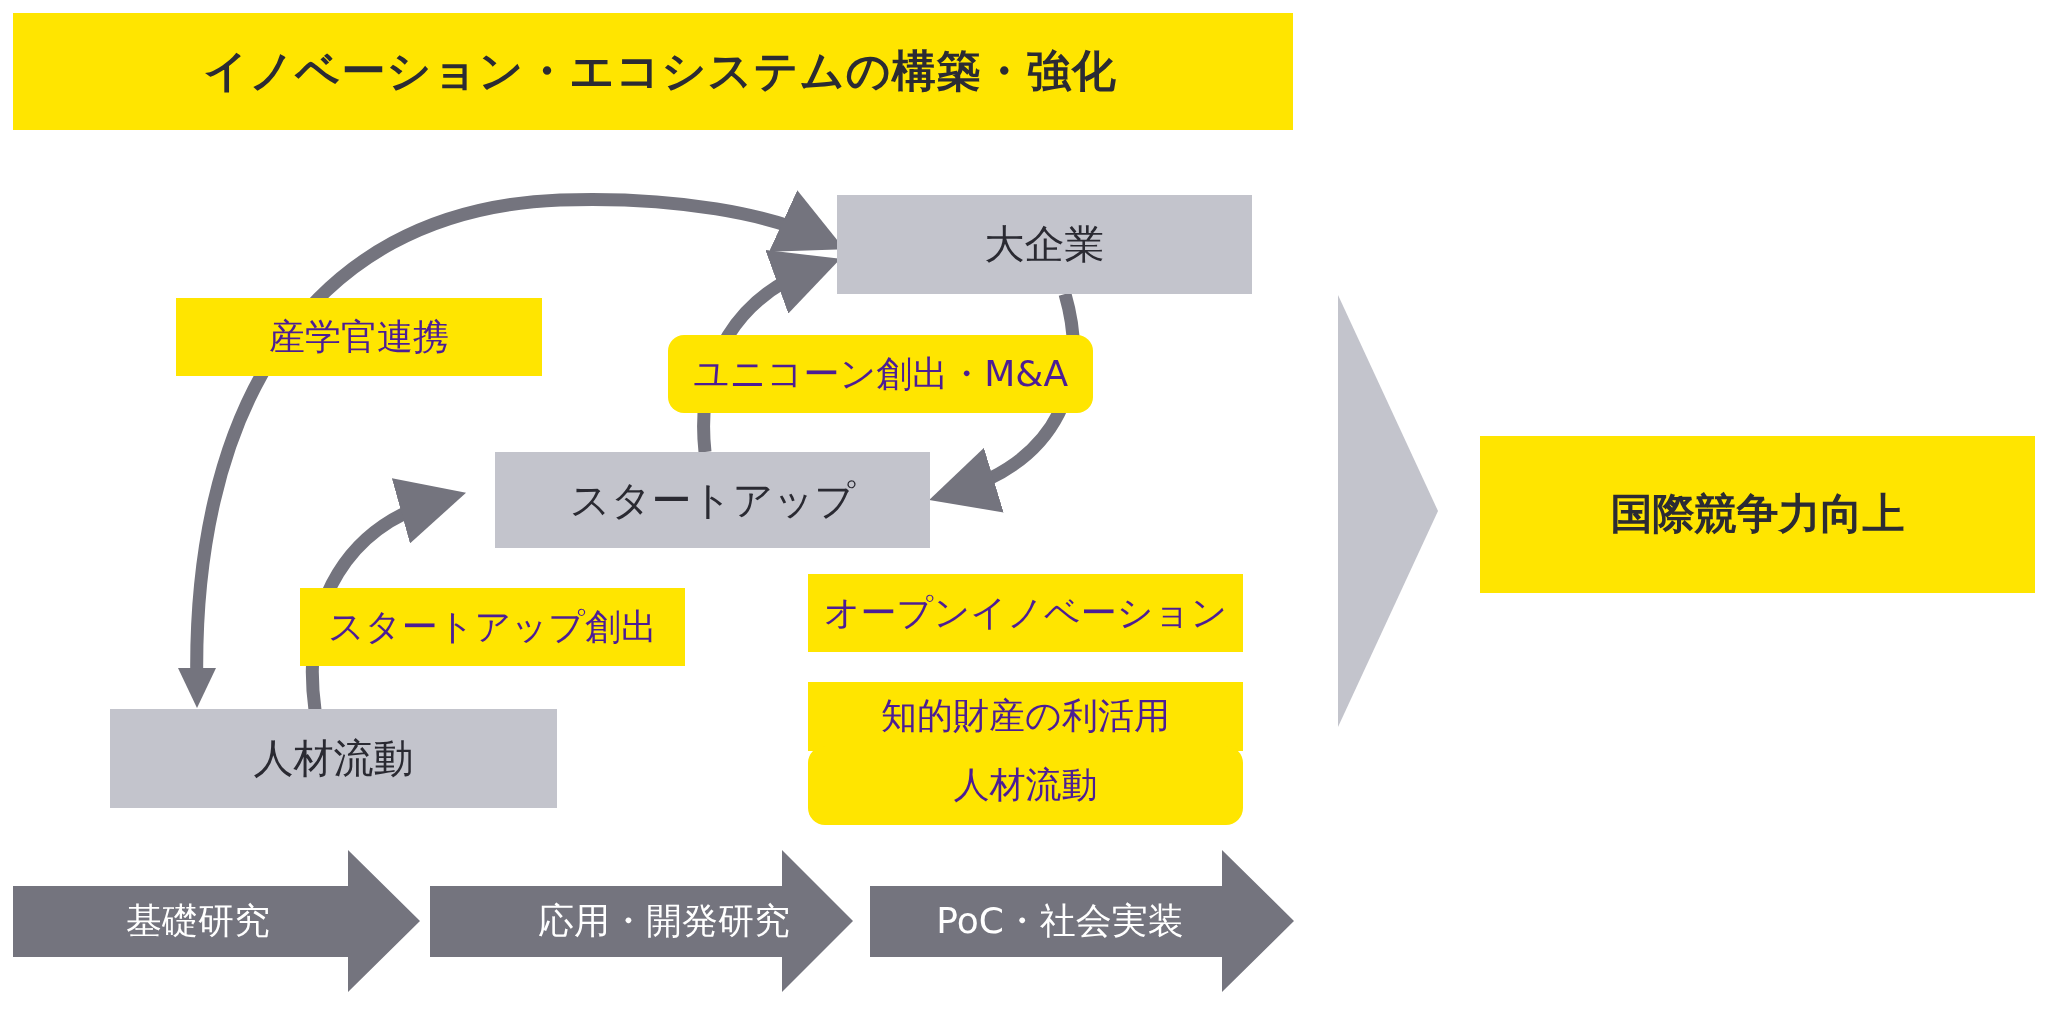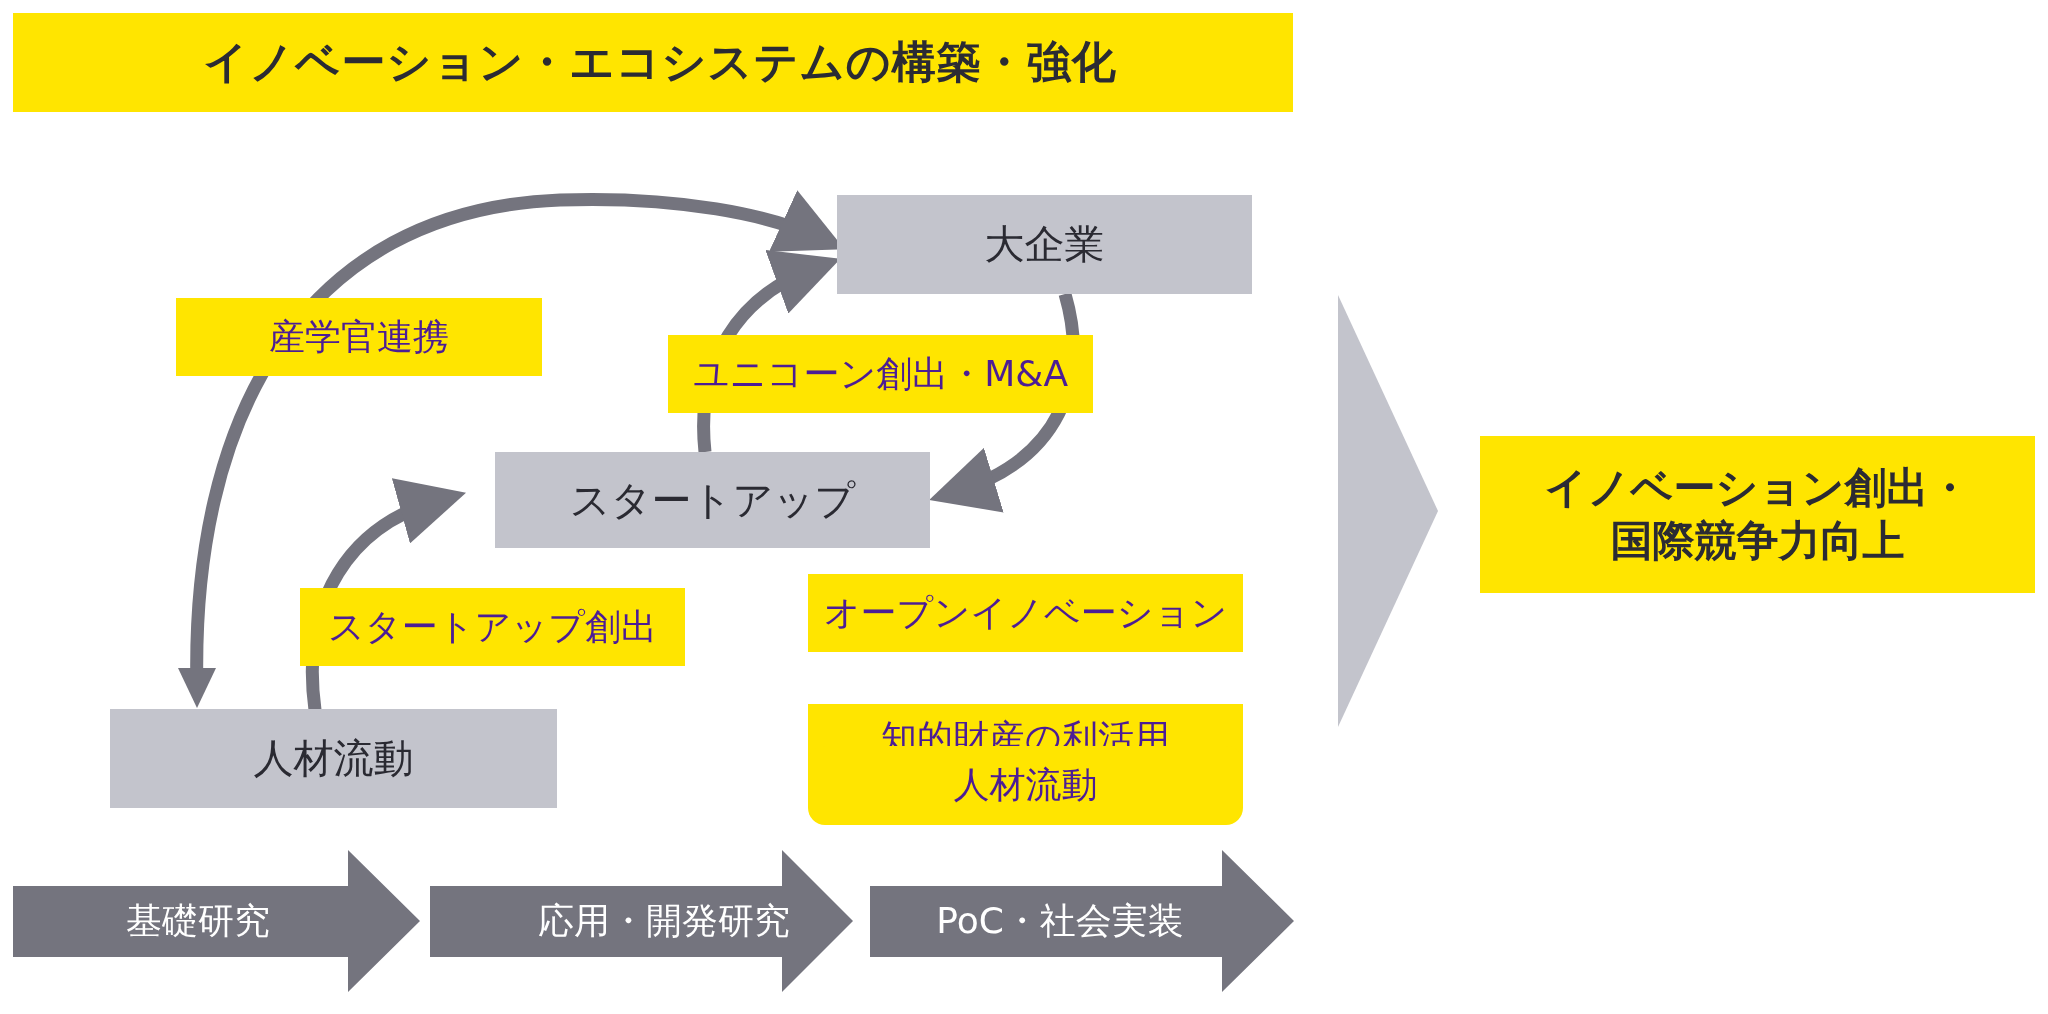--- a/index.html
+++ b/index.html
@@ -1,21 +1,21 @@
 <!DOCTYPE html>
 <html><head>
 <meta charset="utf-8">
 <style>
   html, body { margin: 0; padding: 0; background: #ffffff; }
   body { width: 2048px; height: 1014px; position: relative; overflow: hidden;
          font-family: "DejaVu Sans", "Liberation Sans", sans-serif; color: #2b2b33; }
   .abs { position: absolute; box-sizing: border-box; display: flex; align-items: center; justify-content: center; text-align: center; }
   .yellow { background: #ffe500; }
   .gray { background: #c3c4cc; }
-  .title { left: 13px; top: 13px; width: 1280px; height: 99px; font-size: 44px; font-weight: bold; letter-spacing: 1px; padding-left: 14px; }
+  .title { left: 13px; top: 13px; width: 1280px; height: 117px; font-size: 44px; font-weight: bold; letter-spacing: 1px; padding-left: 14px; }
   .node { font-size: 40px; font-weight: normal; color: #2a2a32; }
   .label { font-size: 36px; font-weight: normal; color: #4c1d95; }
   .result { font-size: 42px; font-weight: bold; line-height: 1.25; flex-direction: column; }
   svg.layer { position: absolute; left: 0; top: 0; }
   .stage-text { position: absolute; color: #ffffff; font-size: 36px; display: flex; align-items: center; justify-content: center; }
 </style>
 </head>
 <body>
 
 <div class="abs yellow title">
@@ -52,39 +52,38 @@
 <div class="abs gray node" style="left:495px; top:452px; width:435px; height:96px;">
   <span>スタートアップ</span>
 </div>
 <div class="abs gray node" style="left:110px; top:709px; width:447px; height:99px;">
   <span>人材流動</span>
 </div>
 
 <div class="abs yellow label" style="left:176px; top:298px; width:366px; height:78px;">
   <span>産学官連携</span>
 </div>
-<div class="abs yellow label" style="left:668px; top:335px; width:425px; height:78px;">
+<div class="abs yellow label" style="left:668px; top:335px; width:425px; height:78px;border-radius:16px;">
   <span>ユニコーン創出・M&amp;A</span>
 </div>
 <div class="abs yellow label" style="left:280px; top:588px; width:385px; height:78px;margin-left:20px;">
   <span>スタートアップ創出</span>
 </div>
 
 <div class="abs yellow label" style="left:808px; top:574px; width:435px; height:78px;">
   <span>オープンイノベーション</span>
 </div>
-<div class="abs yellow label" style="left:808px; top:704px; width:435px; height:69px;">
+<div class="abs yellow label" style="left:808px; top:682px; width:435px; height:69px;">
   <span>知的財産の利活用</span>
 </div>
 <div class="abs yellow label" style="left:808px; top:746px; width:435px; height:79px;border-radius:17px;">
   <span>人材流動</span>
 </div>
 
 <div class="abs yellow result" style="left:1480px; top:436px; width:555px; height:157px;">
-  <span>イノベーション創出・</span>
   <span>国際競争力向上</span>
 </div>
 
 <div class="stage-text" style="left:13px; top:886px; width:370px; height:71px;">
   <span>基礎研究</span>
 </div>
 <div class="stage-text" style="left:438px; top:886px; width:380px; height:71px;padding-left:36px;">
   <span>応用・開発研究</span>
 </div>
 <div class="stage-text" style="left:870px; top:886px; width:380px; height:71px;">

